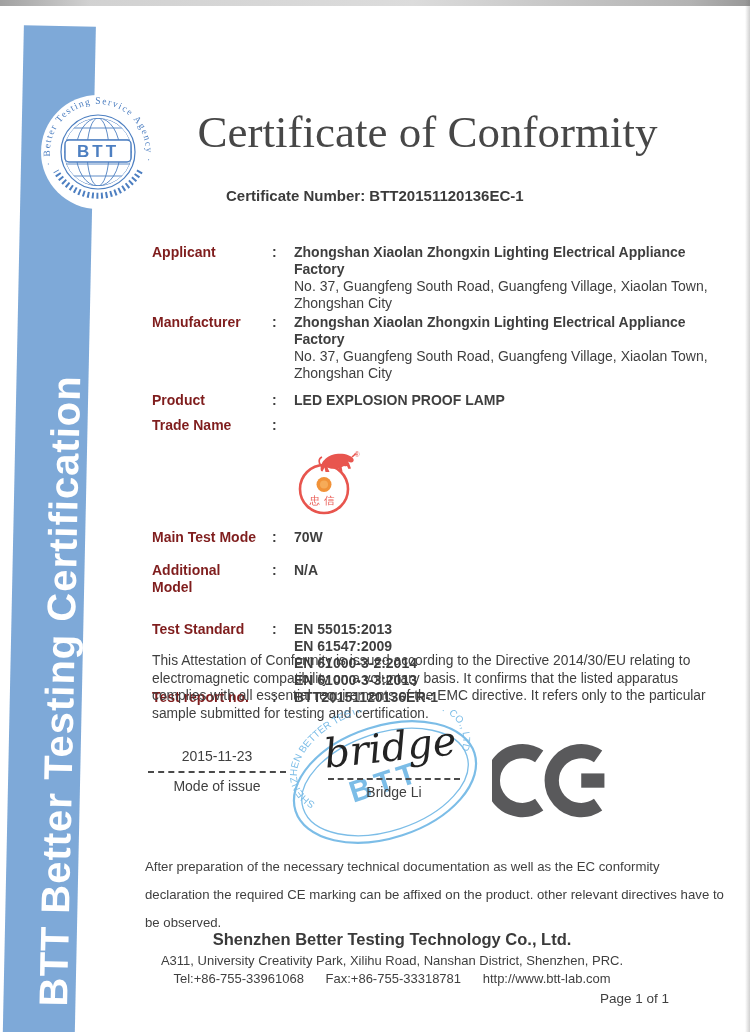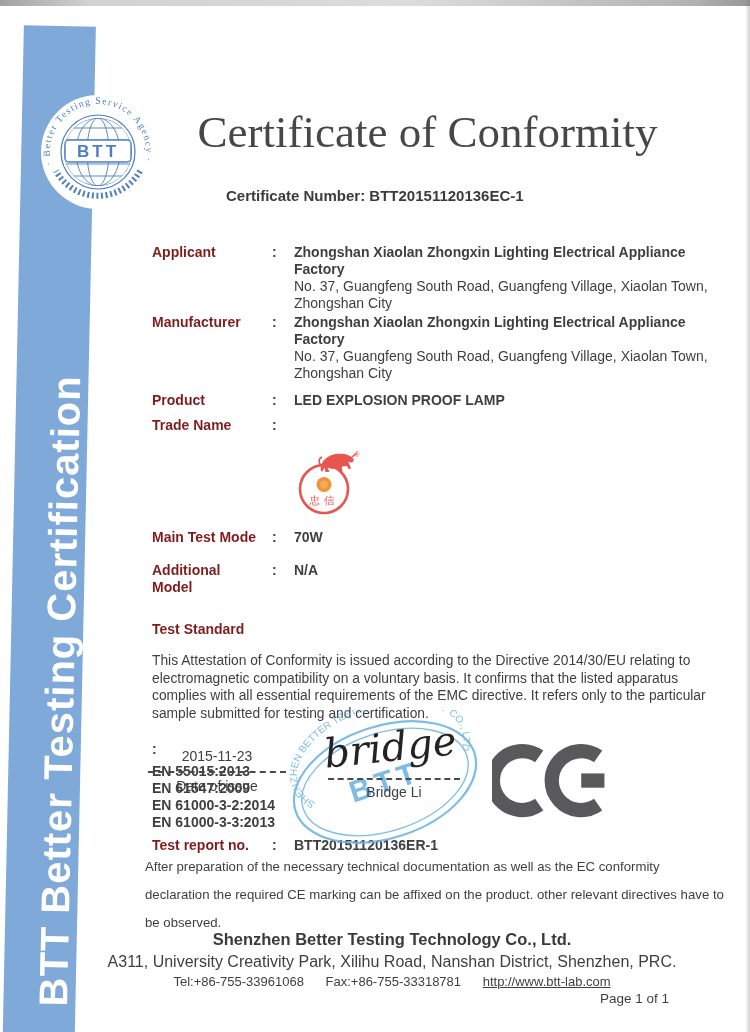--- a/index.html
+++ b/index.html
@@ -30,21 +30,21 @@
   .row .lbl { width:120px; flex:0 0 120px; font-weight:bold; white-space:pre-line; color:#7f1d1d; }
   .row .col { width:22px; flex:0 0 22px; font-weight:bold; }
   .row .val { flex:1; white-space:pre-line; }
   .bold { font-weight:bold; }
   .m-applicant { margin-bottom:2px; }
   .m-manufacturer { margin-bottom:10px; }
   .m-product { margin-bottom:8px; }
   .m-trade { margin-bottom:10px; min-height:64px; }
   .m-maintest { margin-bottom:16px; }
   .m-additional { margin-bottom:25px; }
-  .m-standard { margin-bottom:6px;flex-direction:column; }
+  .m-standard { margin-bottom:0; }
   .trade-logo { width:70px; height:66px; margin-top:-2px; }
   
   .attestation { position:absolute; left:152px; top:652px; width:566px;
     font-size:13.8px; line-height:17.6px; white-space:pre-line; }
   .ce-note { position:absolute; left:145px; top:853px; width:580px;
     font-size:13.2px; line-height:28px; white-space:pre-line; }
   
   .date-block { position:absolute; left:148px; top:748px; width:138px; text-align:center; font-size:14px; }
   .date-val { display:block; margin-bottom:7px; }
   .dash { border-top:2px dashed #4a4a4a; height:0; }
@@ -52,24 +52,24 @@
   .stamp { position:absolute; left:283px; top:710px; width:204px; height:144px; }
   .signature { position:absolute; left:324px; top:724px;
     font-family:"DejaVu Serif", serif; font-style:italic; font-size:40px; color:#232323;
     transform:rotate(-6deg); }
   .sig-line { position:absolute; left:328px; top:778px; width:132px; border-top:2px dashed #4a4a4a; }
   .signer { position:absolute; left:328px; top:784px; width:132px; text-align:center; font-size:14px; }
   .ce { position:absolute; left:492px; top:738px; width:116px; height:86px; }
   
   .footer { position:absolute; left:92px; top:930px; width:600px; text-align:center; }
   .footer .company { font-weight:bold; font-size:16.5px; color:#3a3a3a; margin-bottom:4px; }
-  .footer .addr { font-size:16px; margin-bottom:3px; }
+  .footer .addr { font-size:13px; margin-bottom:3px; }
   .footer .contact { font-size:13px; }
   .footer .contact span { margin:0 9px; }
-  .footer .url { text-decoration:underline; cursor:pointer; }
+  .footer .url { cursor:pointer; }
   .pageno { position:absolute; left:600px; top:991px; font-size:13.5px; }
 </style>
 </head>
 <body>
 
 <div class="page">
   <div class="scan-top"></div>
   <div class="scan-right"></div>
 
   <div class="band"></div>
@@ -170,21 +170,21 @@
   </div>
 
   <div class="attestation">This Attestation of Conformity is issued according to the Directive 2014/30/EU relating to
 electromagnetic compatibility on a voluntary basis. It confirms that the listed apparatus
 complies with all essential requirements of the EMC directive. It refers only to the particular
 sample submitted for testing and certification.</div>
 
   <div class="date-block">
     <span class="date-val">2015-11-23</span>
     <div class="dash"></div>
-    <span class="date-lbl">Date of issue</span>
+    <span class="date-lbl">Mode of issue</span>
   </div>
 
   <svg class="stamp" viewBox="0 0 204 144">
     <defs>
       <path id="stampArc" d="M 29 118 A 86 49 0 1 1 177 118" fill="none"></path>
     </defs>
     <g transform="rotate(-18 102 72)" opacity="0.88">
       <ellipse cx="102" cy="72" rx="94" ry="56" fill="none" stroke="#6ab4e4" stroke-width="2.2"></ellipse>
       <ellipse cx="102" cy="72" rx="86" ry="49" fill="none" stroke="#6ab4e4" stroke-width="1.3"></ellipse>
       <g transform="translate(2,-46)">

